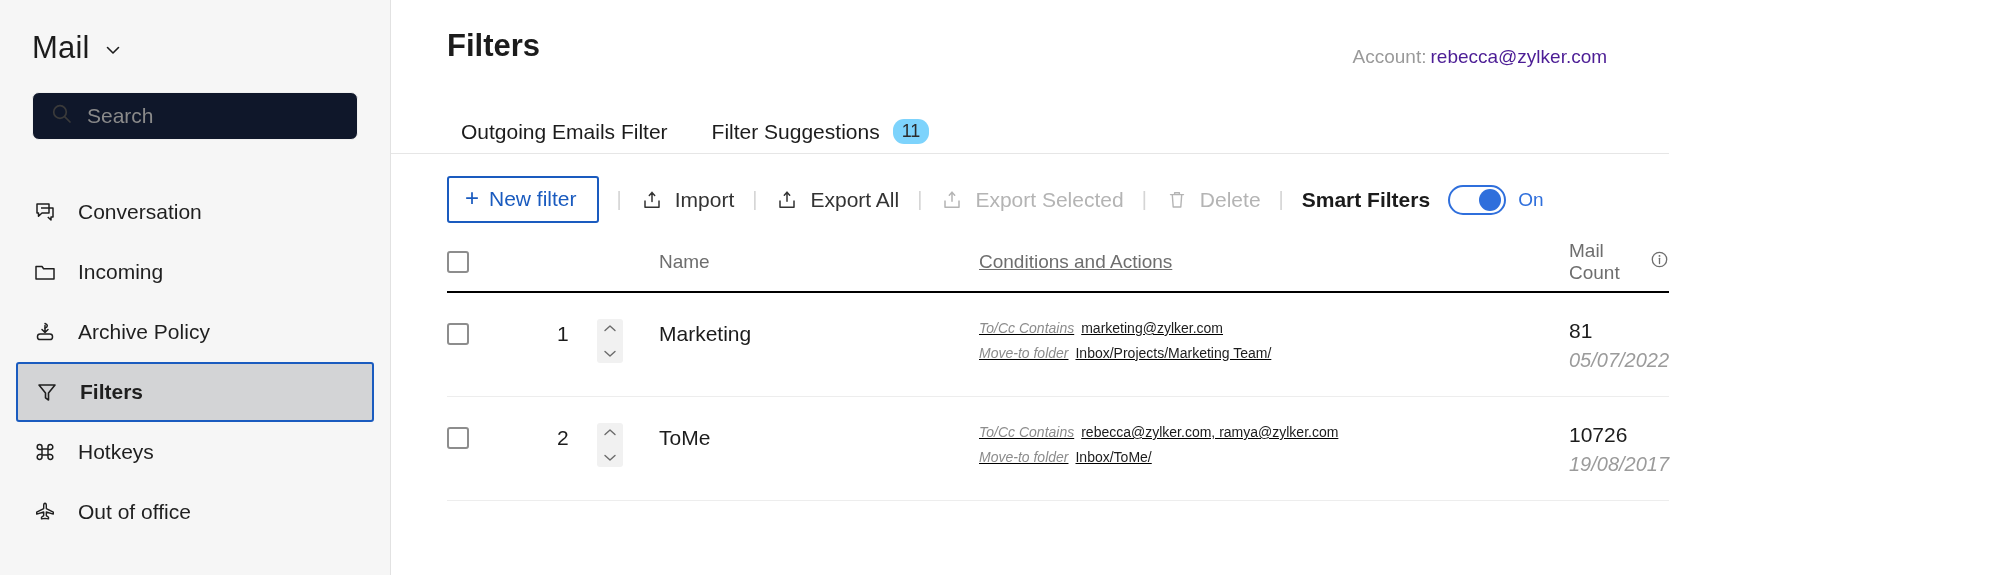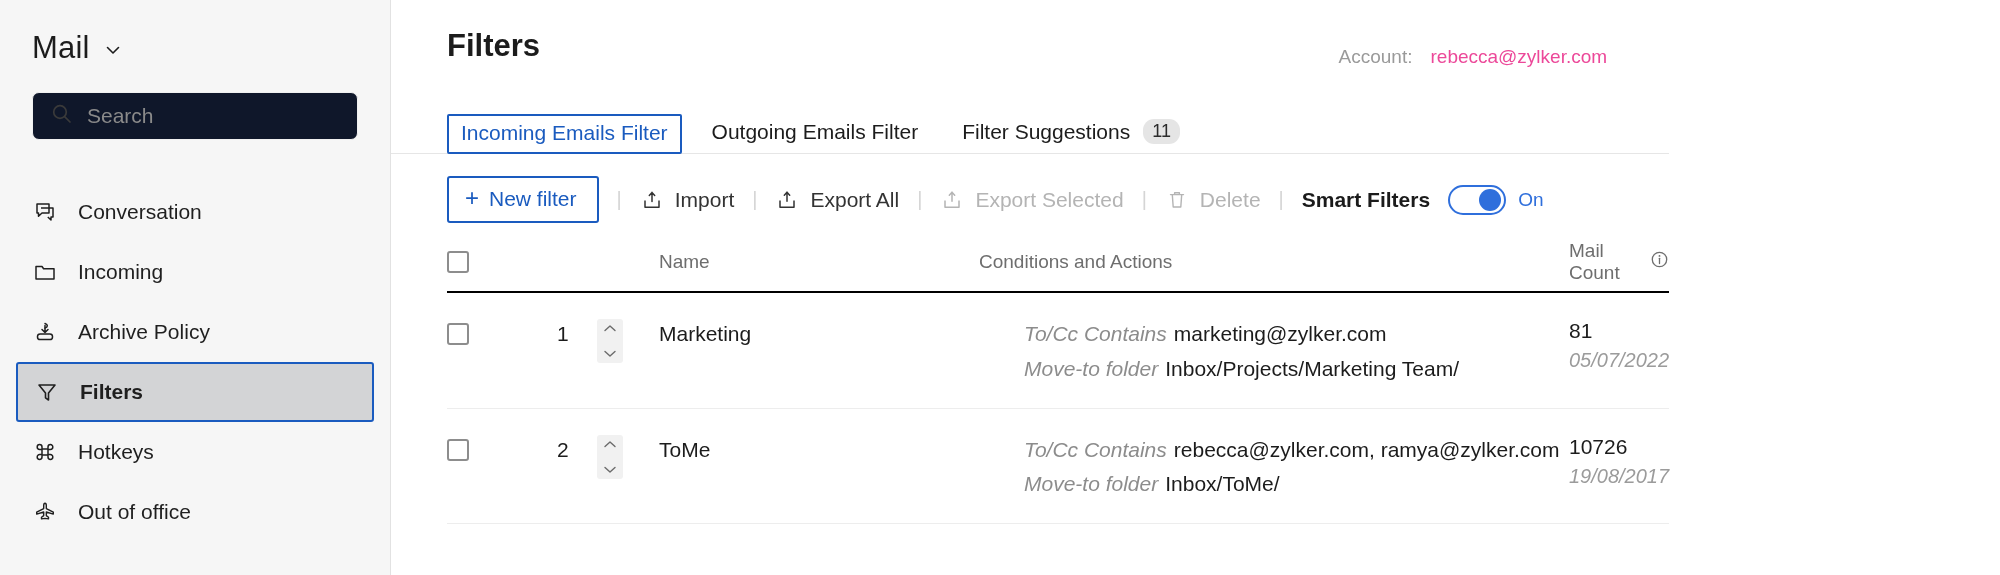--- a/index.html
+++ b/index.html
@@ -59,21 +59,21 @@
 
   
   .main { flex: 1 1 auto; position: relative; background: #fff; }
   .main-head {
     display: flex; align-items: flex-start; justify-content: space-between;
     padding: 28px 62px 0 56px;
   }
   .page-title { font-size: 31px; color: #1c1c1c; }
   .account { font-size: 19px; padding-top: 18px; white-space: nowrap; }
   .account .lbl { color: #9a9a9a; }
-  .account .val { color: #ec4899; margin-left: 18px; }
+  .account .val { color: #4c1d95; margin-left: 4px; }
 
   .tabs {
     margin: 28px 0 0 0;
     padding: 0 0 0 56px;
     display: flex; align-items: flex-end; gap: 0;
     border-bottom: 1px solid #e6e6e6;
     height: 58px;
   }
   .tab {
     font-size: 21px; color: #1c1c1c;
@@ -84,21 +84,21 @@
   .tab.active {
     color: #1a5bbf;
     border: 2px solid #1a5bbf;
     border-radius: 2px;
     padding: 5px 12px 7px 12px;
     margin-bottom: -1px;
     background: #fff;
   }
   .tab + .tab { margin-left: 16px; }
   .badge {
-    background: #e5e5e5; color: #2b2b2b;
+    background: #7dd3fc; color: #2b2b2b;
     font-size: 18px; border-radius: 11px;
     padding: 3px 9px 4px 9px; line-height: 1;
   }
 
   
   .toolbar {
     display: flex; align-items: center;
     padding: 22px 0 0 56px;
     gap: 0;
   }
@@ -135,21 +135,21 @@
   .thead {
     border-bottom: 2px solid #000000;
     padding-bottom: 16px;
     align-items: center;
     height: 44px;
   }
   .c-check { flex: 0 0 110px; display: flex; align-items: center; }
   .c-num   { flex: 0 0 40px; font-size: 21px; color: #1c1c1c; }
   .c-spin  { flex: 0 0 62px; display: flex; align-items: center; }
   .c-name  { flex: 0 0 320px; font-size: 21px; color: #1c1c1c; }
-  .c-cond  { flex: 0 0 590px; }
+  .c-cond  { flex: 0 0 590px; text-decoration: underline; }
   .c-count { flex: 1 1 auto; }
   .th { font-size: 19px; color: #6e6e6e; }
   .th-mailcount { display: flex; align-items: center; gap: 8px; }
 
   .chk {
     width: 22px; height: 22px; border: 2px solid #8d8d8d;
     border-radius: 3px; background: #fff; display: block;
   }
   .spinner {
     width: 26px; height: 44px; background: #f1f1f1; border-radius: 3px;
@@ -157,21 +157,21 @@
     padding: 5px 0;
   }
   .tbody-row {
     border-bottom: 1px solid #ededed;
     padding: 26px 0 24px 0;
     align-items: flex-start;
   }
   .tbody-row .c-check { padding-top: 4px; }
   .tbody-row .c-num { padding-top: 3px; }
   .tbody-row .c-name { padding-top: 3px; }
-  .cond-line { font-size: 21px; line-height: 1.42; white-space: nowrap; margin-left: 45px; }
+  .cond-line { font-size: 14px; line-height: 1.42; white-space: nowrap; }
   .cond-line + .cond-line { margin-top: 5px; }
   .cond-key { color: #8c8c8c; font-style: italic; }
   .cond-val { color: #1c1c1c; margin-left: 7px; }
   .count-num { font-size: 21px; color: #1c1c1c; }
   .count-date { font-size: 20px; color: #9b9b9b; font-style: italic; margin-top: 6px; }
 </style>
 </head>
 <body>
 
 <div class="app">
@@ -262,23 +262,20 @@
   <section class="main">
 
     <div class="main-head">
       <h1 class="page-title">Filters</h1>
       <div class="account">
         <span class="lbl">Account:</span><span class="val">rebecca@zylker.com</span>
       </div>
     </div>
 
     <div class="tabs">
-      <div class="tab active">
-        <span>Incoming Emails Filter</span>
-      </div>
       <div class="tab">
         <span>Outgoing Emails Filter</span>
       </div>
       <div class="tab">
         <span>Filter Suggestions</span>
         <span class="badge">11</span>
       </div>
     </div>
 
     <div class="toolbar">

